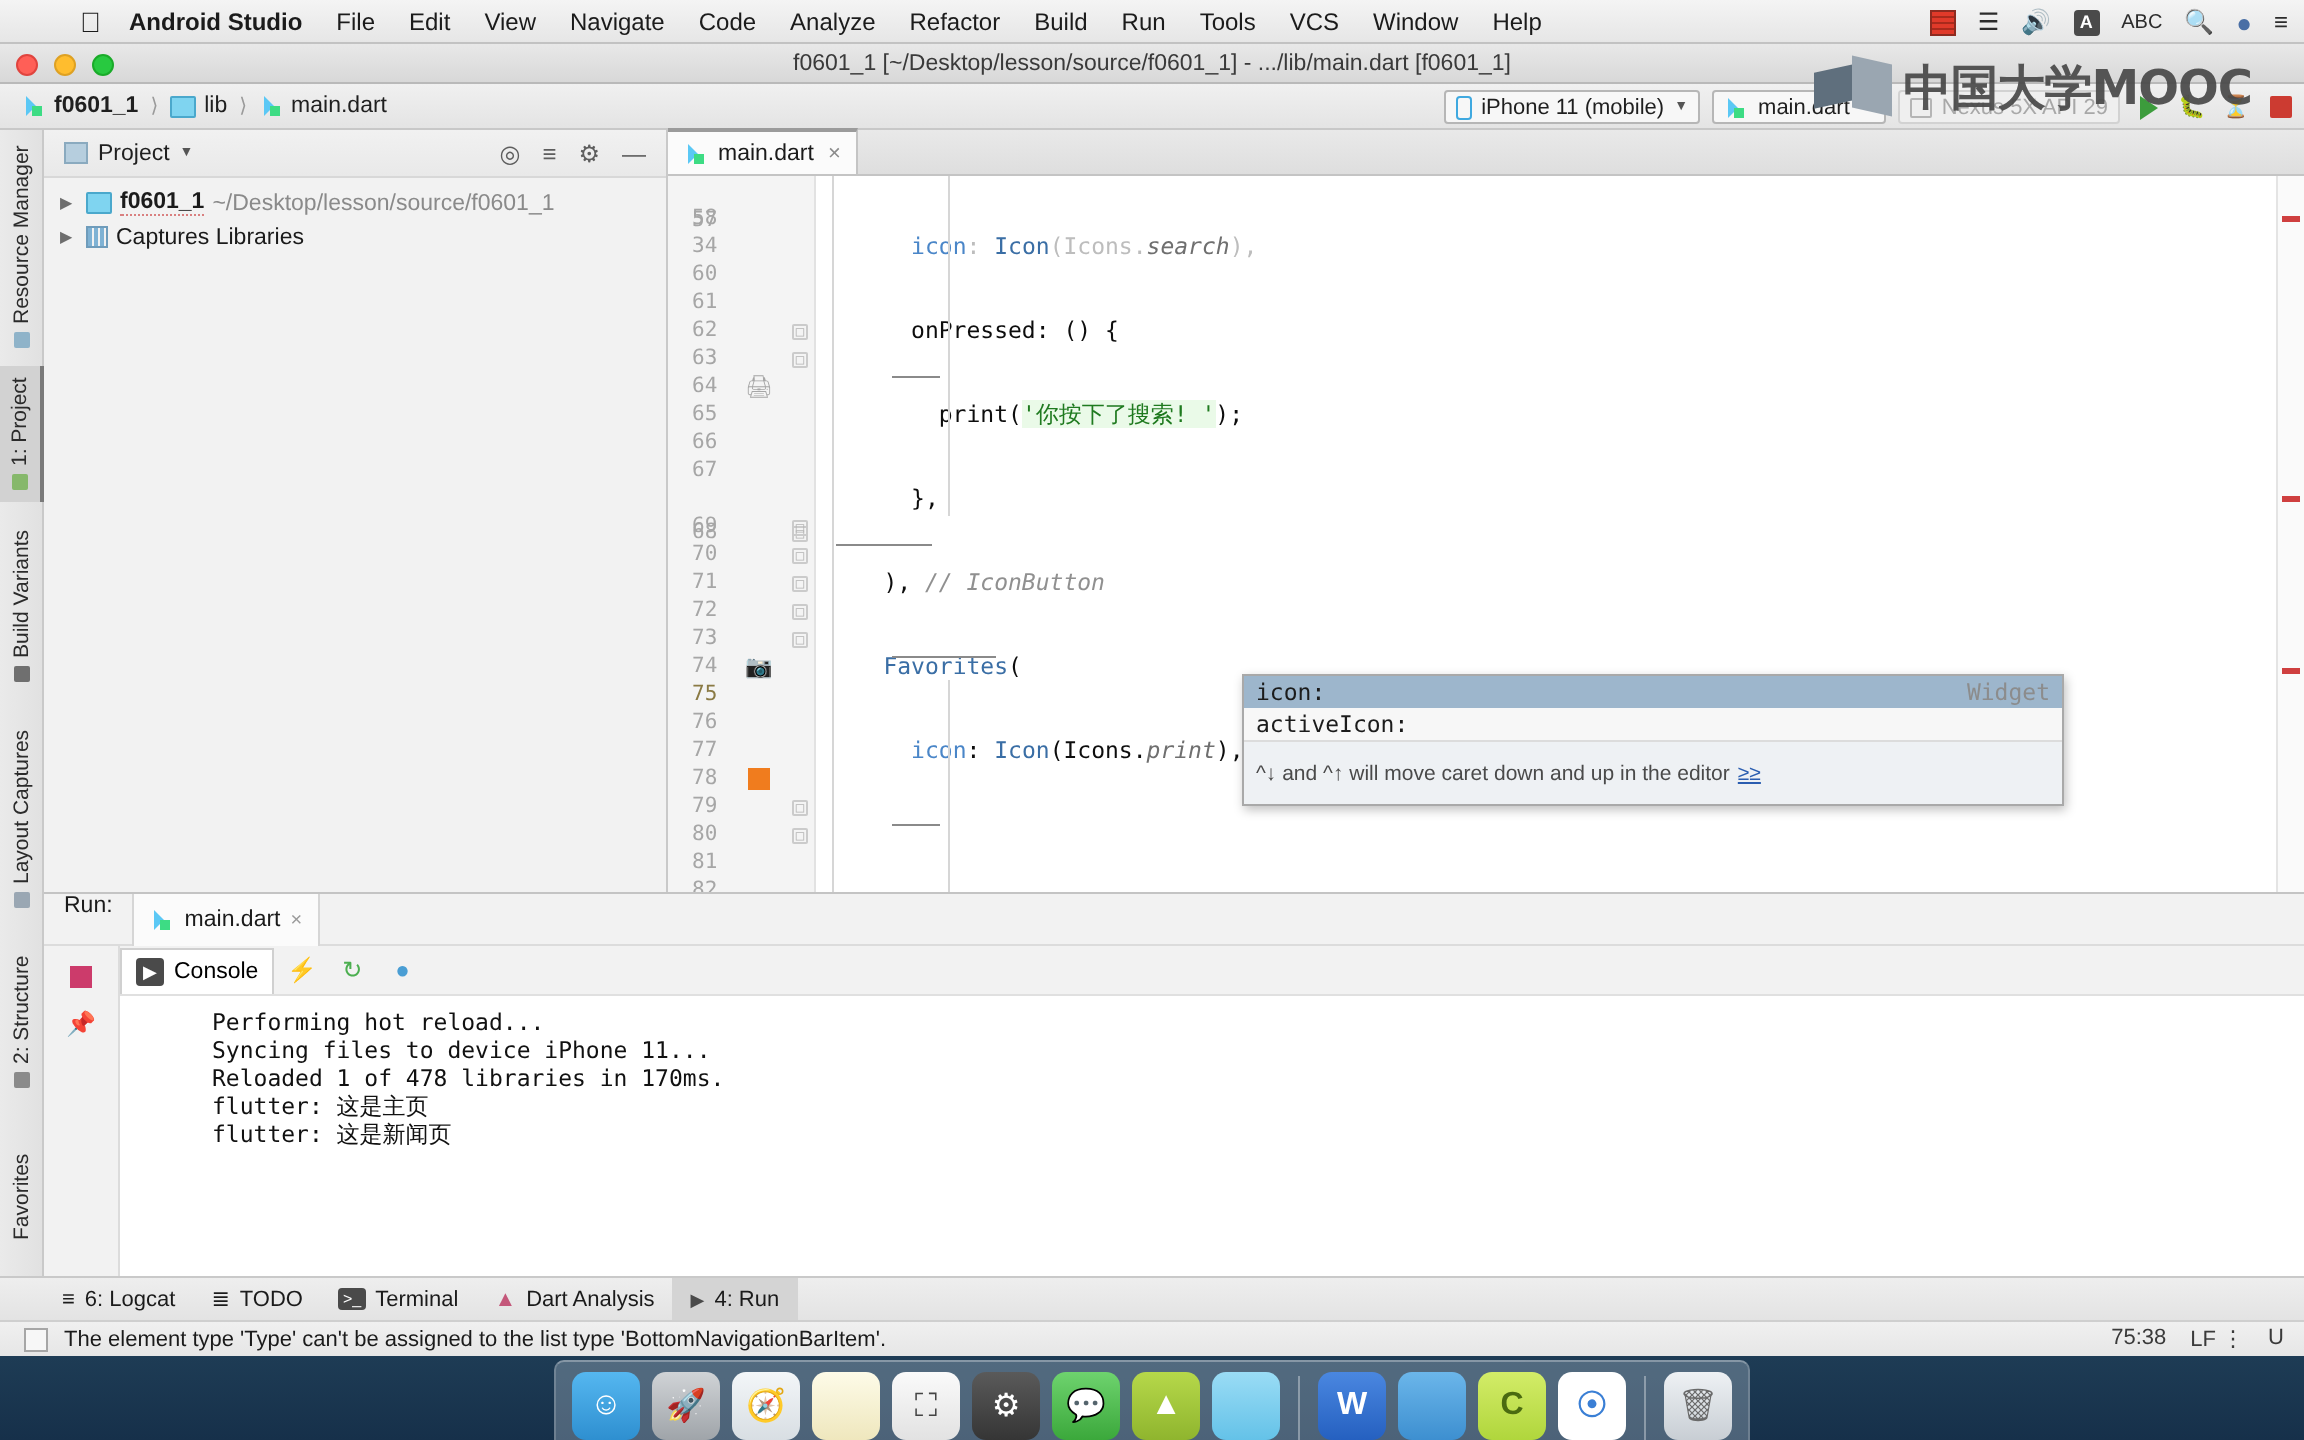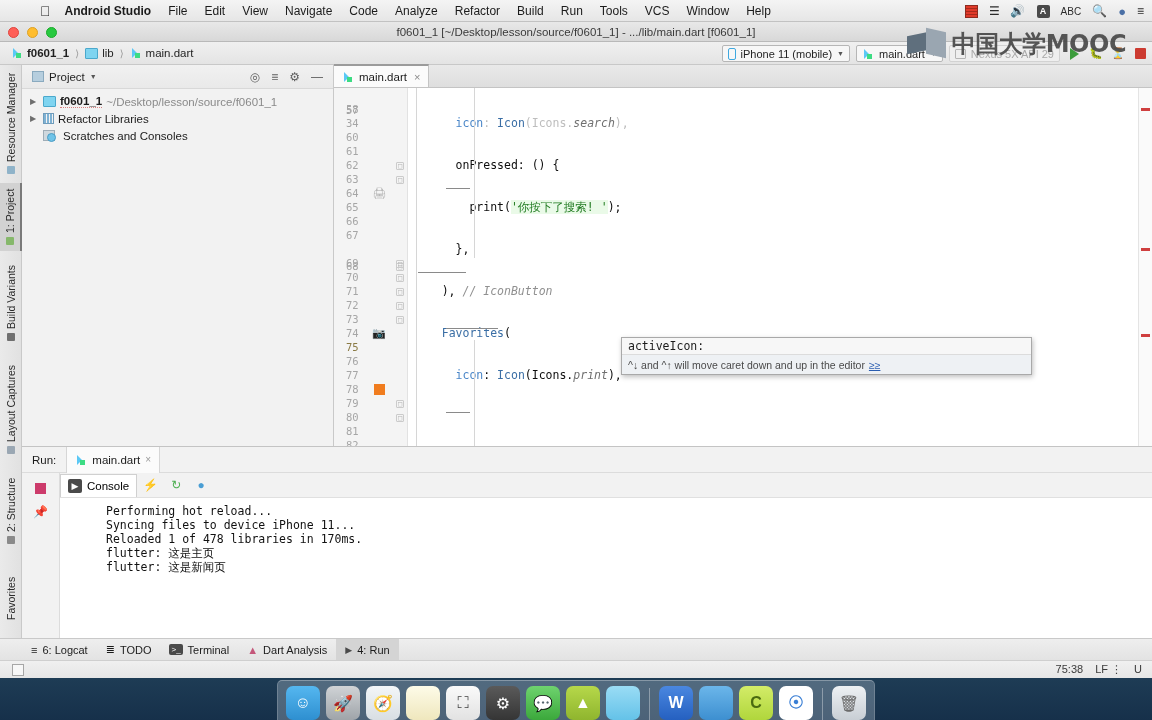--- a/index.html
+++ b/index.html
@@ -169,33 +169,33 @@
     border: 1px solid #a9a9a9; background: #f7f7f7; z-index: 30;
     box-shadow: 1px 2px 5px rgba(0,0,0,.25);
     font-family: "DejaVu Sans Mono", monospace; font-size: 11.5px;
   }
   .pop-row { height: 16px; display: flex; align-items: center; padding: 0 6px; }
   .pop-row.sel { background: #9db6cc; }
   .pop-row .ptype { margin-left: auto; color: #8c8c8c; }
   .pop-row .pname { color: #1b1b1b; }
   .pop-row.sel .pname { color: #1b1b1b; }
   .pop-hint {
-    height: 20px; display: flex; align-items: center; gap: 4px; padding: 0 6px;
+    height: 32px; display: flex; align-items: center; gap: 4px; padding: 0 6px;
     background: #eef1f4; border-top: 1px solid #dcdcdc;
     font-family: "Liberation Sans", sans-serif; font-size: 10.5px; color: #4a4a4a;
   }
   .pop-hint u { color: #2a5db0; }
 
   
   .editor-marker { position: absolute; right: 0; top: 23px; width: 14px; height: 358px; background: #fafafa; border-left: 1px solid #e4e4e4; }
   .mk { position: absolute; right: 2px; width: 9px; height: 3px; }
 
   
   .runpanel { position: absolute; left: 22px; top: 446px; width: 1130px; height: 192px; background: #f2f2f2; border-top: 1px solid #c4c4c4; }
-  .run-head { height: 26px; display: flex; align-items: center; font-size: 11.5px; color: #1b1b1b; border-bottom: 1px solid #dcdcdc; }
+  .run-head { height: 26px; display: flex; align-items: flex-start; font-size: 11.5px; color: #1b1b1b; border-bottom: 1px solid #dcdcdc; }
   .run-head .lbl { margin-left: 10px; margin-right: 10px; }
   .run-tab { height: 26px; display: flex; align-items: center; gap: 5px; padding: 0 8px; background: #fbfbfb; border-left: 1px solid #d6d6d6; border-right: 1px solid #d6d6d6; }
   .run-tab .x { color: #9a9a9a; font-size: 10px; }
   .run-body { position: relative; height: 165px; }
   .run-side { position: absolute; left: 0; top: 0; width: 38px; height: 165px; border-right: 1px solid #dcdcdc; }
   .side-ic { width: 24px; height: 22px; margin: 2px auto 0; display: flex; align-items: center; justify-content: center; font-size: 12px; color: #6f6f6f; }
   .console-tabs { position: absolute; left: 38px; top: 0; width: 1092px; height: 25px; display: flex; align-items: center; gap: 3px; border-bottom: 1px solid #e0e0e0; background: #f2f2f2;}
   .ctab { height: 23px; display: flex; align-items: center; gap: 5px; padding: 0 7px; font-size: 11.5px; background: #fff; border: 1px solid #d0d0d0; border-bottom: none; }
   .ctab-ic { width: 14px; height: 14px; display: inline-flex; align-items: center; justify-content: center; font-size: 11px; color: #5a5a5a; }
   .cbtn { width: 22px; height: 20px; display: flex; align-items: center; justify-content: center; font-size: 12px; }
@@ -378,25 +378,21 @@
     <div class="tree">
       <div class="trow">
         <span class="arrow">▶</span>
         <span class="ic-folder"></span>
         <span class="tname u">f0601_1</span>
         <span class="tpath">~/Desktop/lesson/source/f0601_1</span>
       </div>
       <div class="trow">
         <span class="arrow">▶</span>
         <span class="ic-lib"></span>
-        <span>Refactor Libraries</span>
-      </div>
-      <div class="trow" style="padding-left:21px">
-        <span class="ic-scr"></span>
-        <span style="margin-left:4px">Scratches and Consoles</span>
+        <span>Captures Libraries</span>
       </div>
     </div>
   </div>
 
   <div class="editor-wrap">
 
     <div class="tabstrip">
       <div class="etab">
         <span class="ic-flutter"></span>
         <span>main.dart</span>
@@ -541,20 +537,24 @@
       <div class="hbracket" style="left:112px; top:240px; width:52px;"></div>
 
       <div class="editor-marker" style="top:0">
         <span class="mk" style="top:20px; background:#cf3f3f;"></span>
         <span class="mk" style="top:160px; background:#cf3f3f;"></span>
         <span class="mk" style="top:246px; background:#cf3f3f;"></span>
       </div>
     </div>
 
     <div class="popup" style="left:287px; top:272px;">
+      <div class="pop-row sel">
+        <span class="pname">icon:</span>
+        <span class="ptype">Widget</span>
+      </div>
       <div class="pop-row">
         <span class="pname">activeIcon:</span>
       </div>
       <div class="pop-hint">
         <span>^↓ and ^↑ will move caret down and up in the editor</span>
         <u>≥≥</u>
       </div>
     </div>
   </div>
 
@@ -617,20 +617,21 @@
       <span>Dart Analysis</span>
     </div>
     <div class="btab sel">
       <span style="color:#4a4a4a;font-size:9px">▶</span>
       <span>4: Run</span>
     </div>
   </div>
 
   <div class="statusbar">
     <span class="st-ic"></span>
+    <span>The element type 'Type' can't be assigned to the list type 'BottomNavigationBarItem'.</span>
     <span class="st-right">
       <span>75:38</span>
       <span><span>LF</span> ⋮</span>
       <span>U</span>
     </span>
   </div>
 
   <div class="dockwrap">
     <div class="dock">
       <div class="dicon dot" style="background:linear-gradient(180deg,#55b7f0,#2e8fd0)">☺</div>

